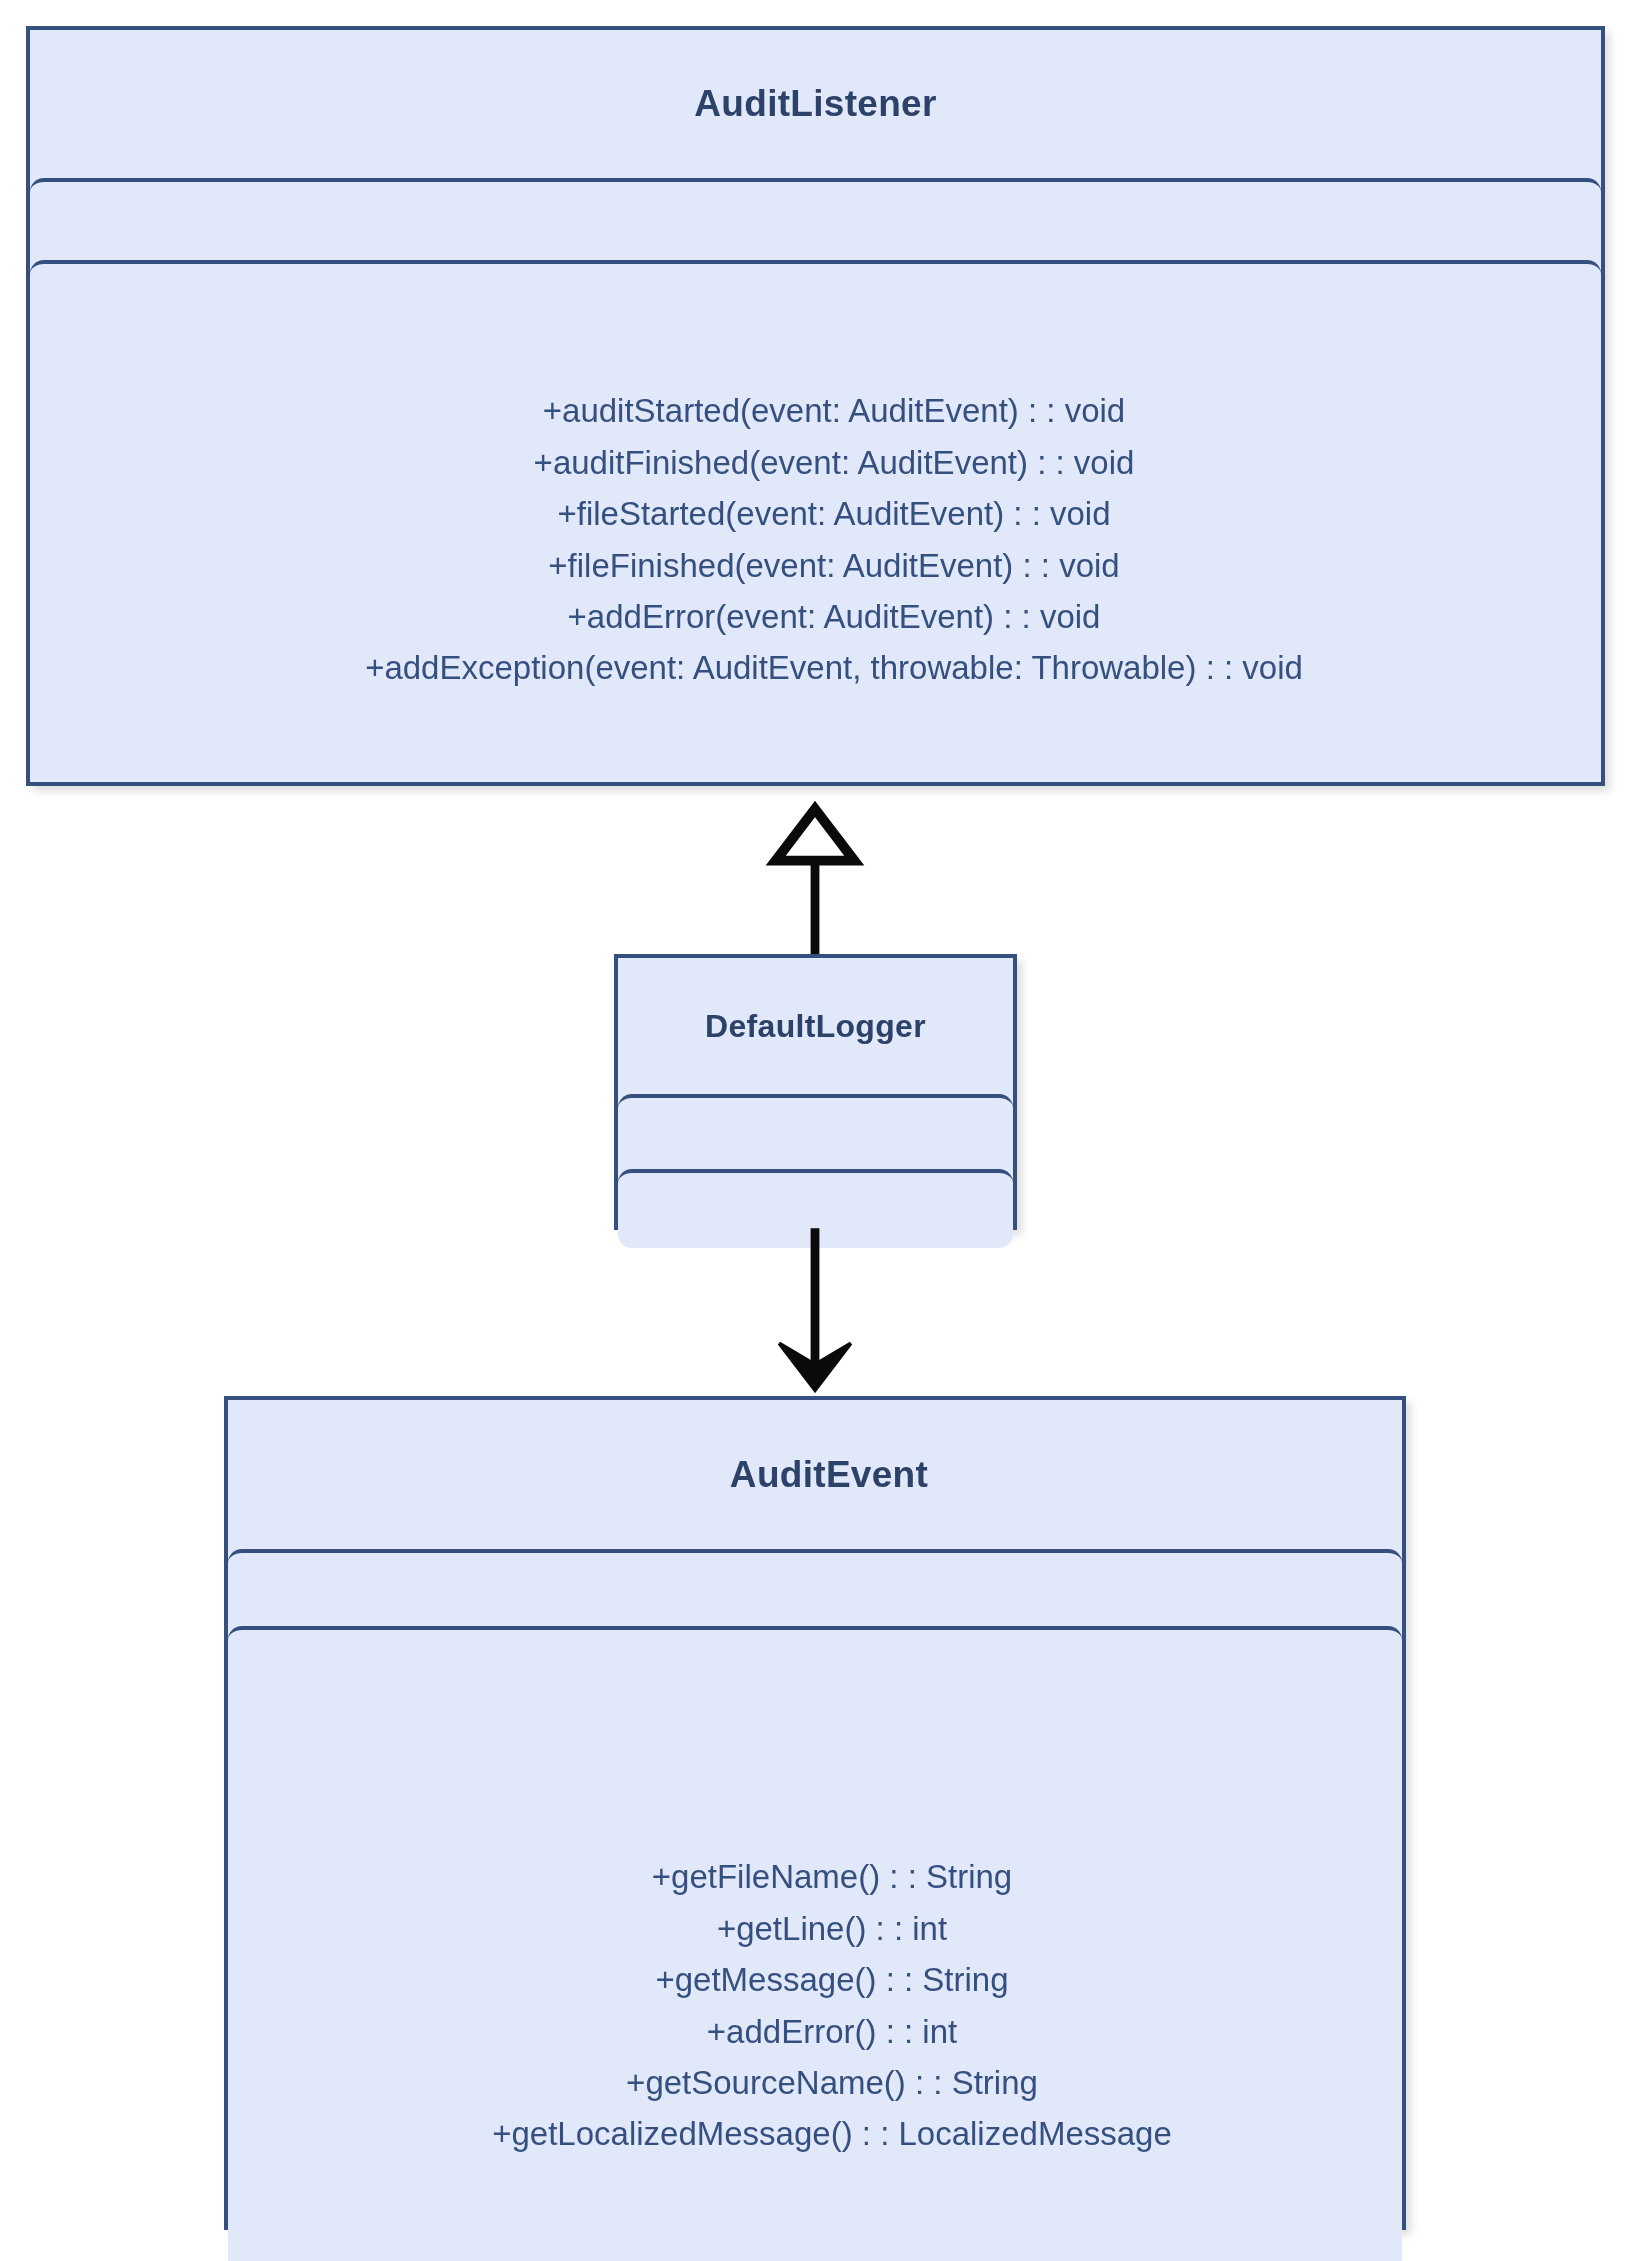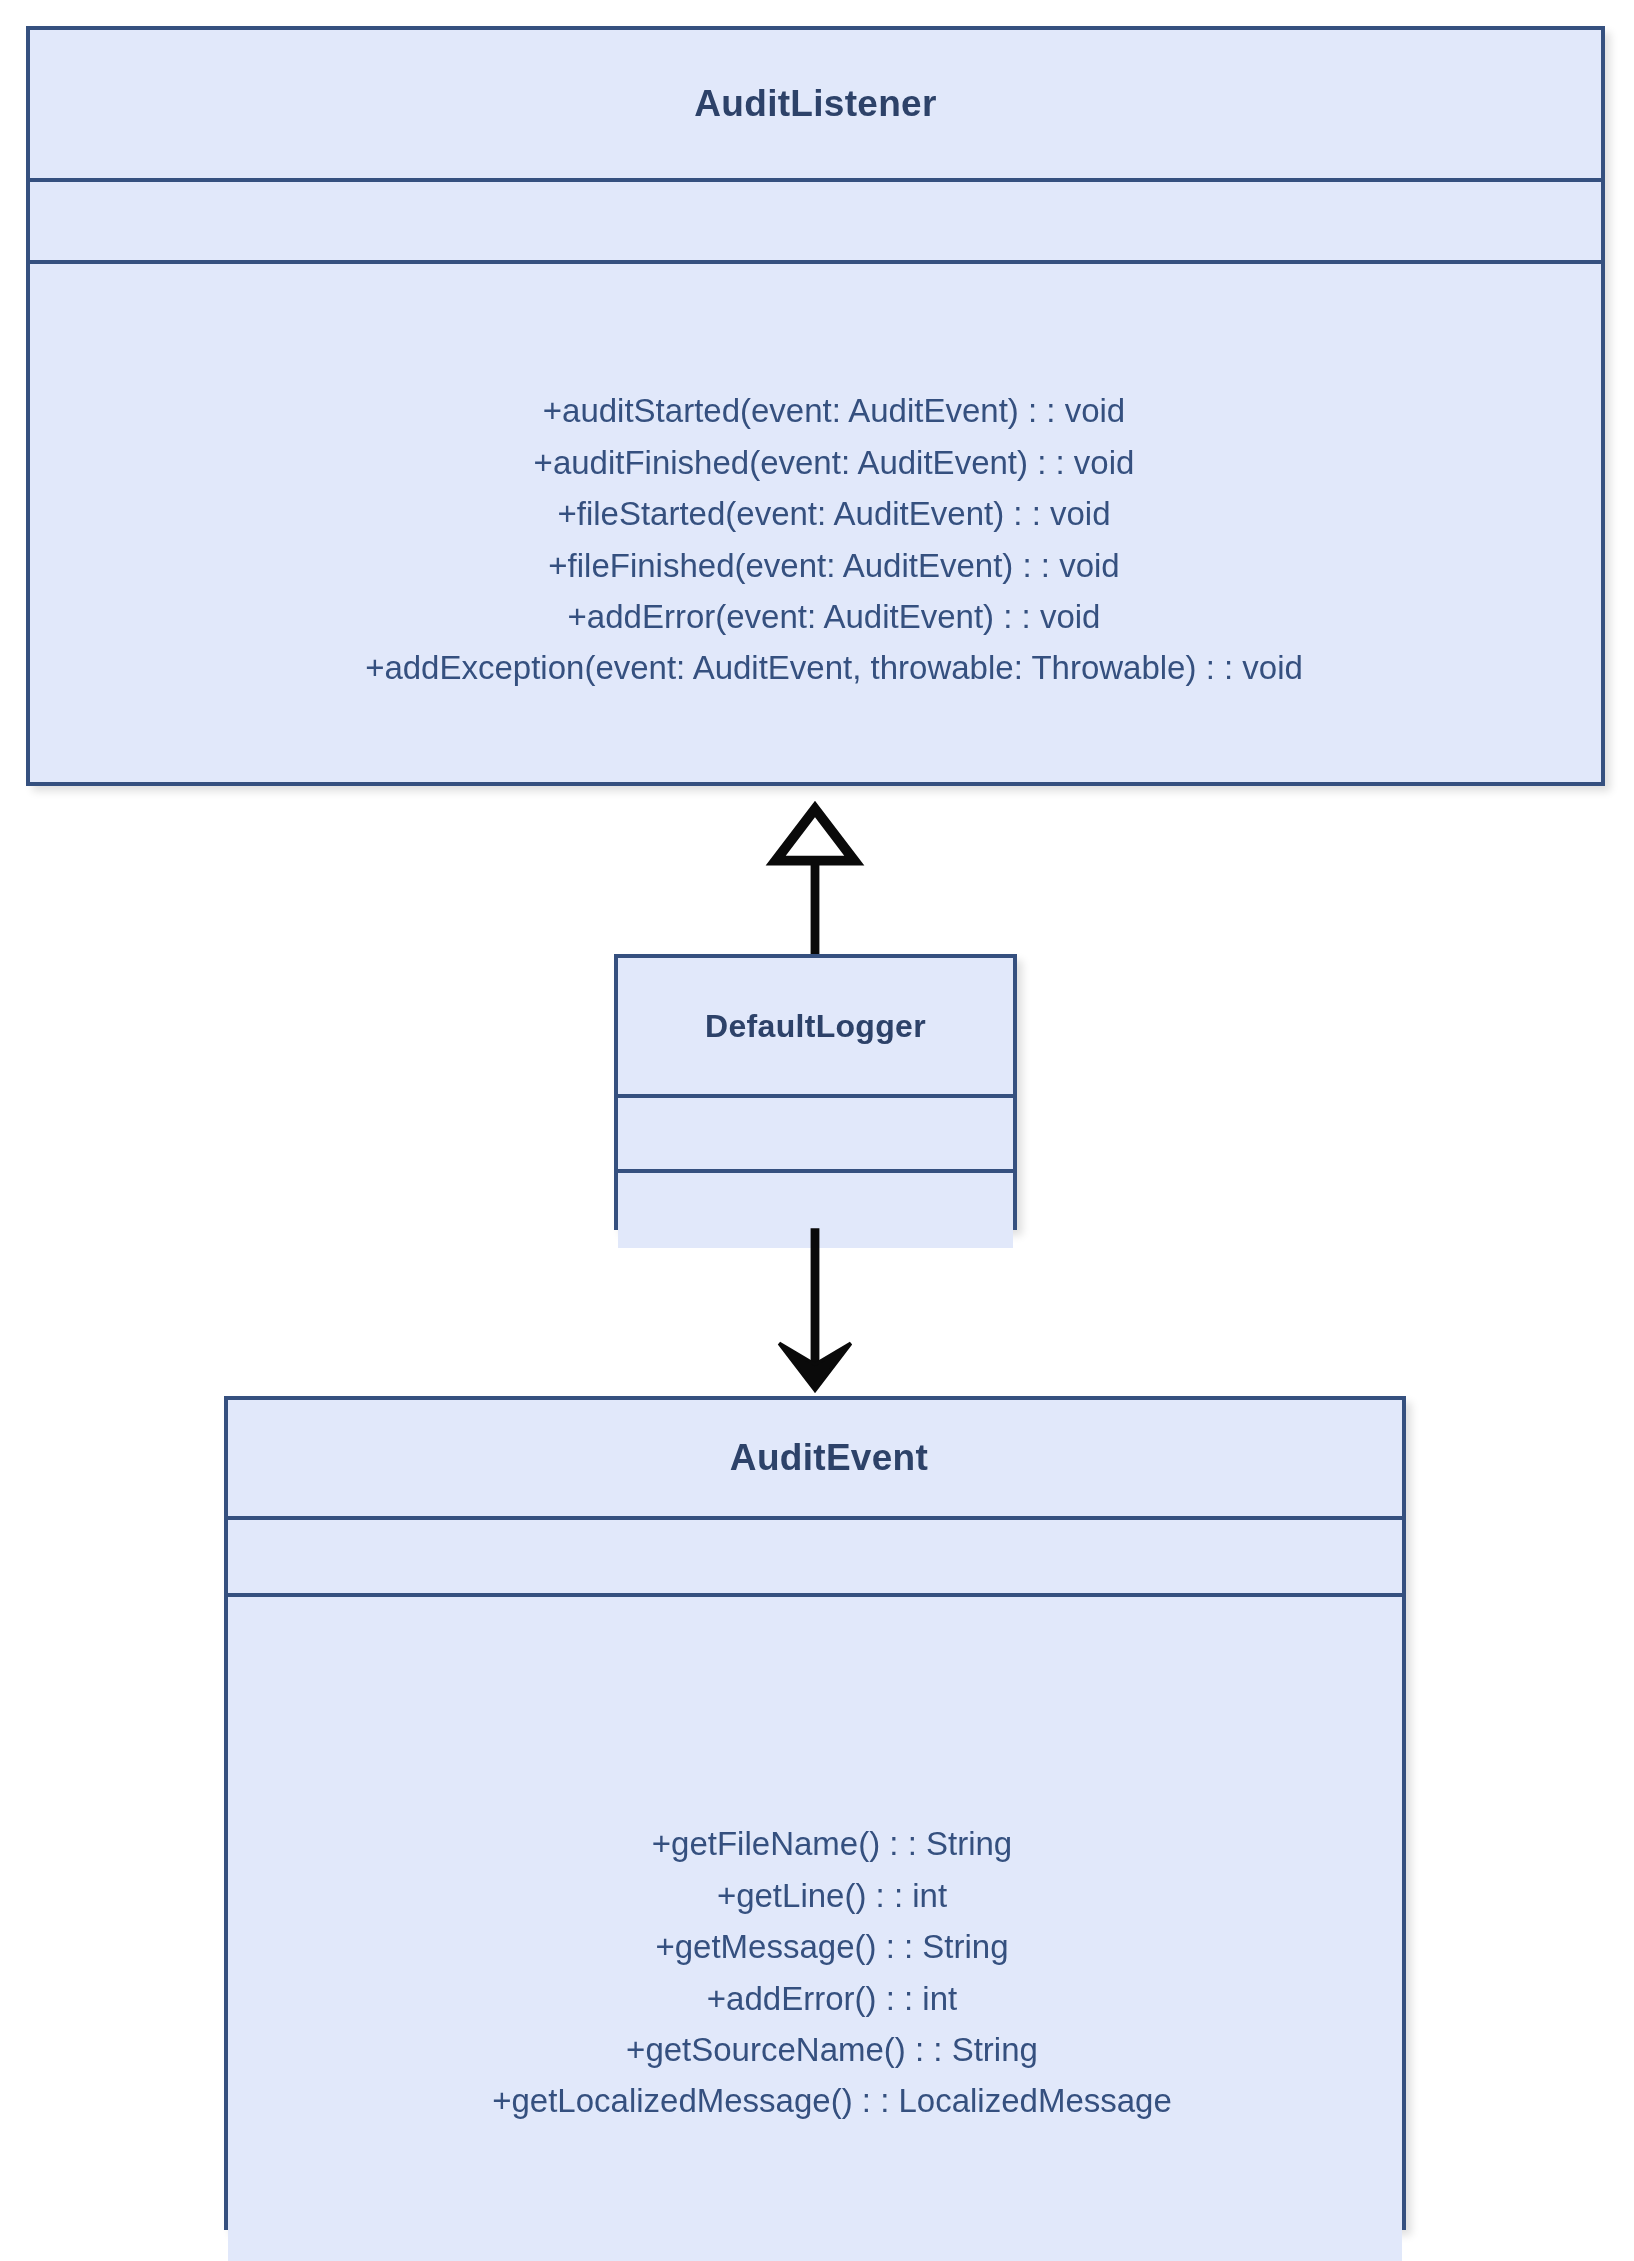--- a/index.html
+++ b/index.html
@@ -40,20 +40,21 @@
     align-items: center;
     justify-content: center;
     font-weight: bold;
     color: #2d4269;
     letter-spacing: 0.3px;
   }
   .uml-members {
     display: flex;
     flex-direction: column;
     justify-content: center;
+    border-radius: 14px;
   }
   .uml-member {
     color: #35507f;
     white-space: nowrap;
   }
 
   
   #audit-listener {
     left: 26px;
     top: 26px;
@@ -76,21 +77,21 @@
   #default-logger .c-attrs { height: 75px; }
   #default-logger .c-ops   { height: 79px; }
 
   
   #audit-event {
     left: 224px;
     top: 1396px;
     width: 1182px;
     height: 834px;
   }
-  #audit-event .c-title  { height: 116px; font-size: 37px; margin-left: 28px; }
+  #audit-event .c-title  { height: 149px; font-size: 37px; margin-left: 28px; }
   #audit-event .c-attrs  { height: 77px; }
   #audit-event .c-ops    { height: 736px; padding: 31px 0 12px 34px; }
   #audit-event .uml-member { font-size: 33px; line-height: 1.56; }
 
   
   .connector {
     position: absolute;
   }
   .connector svg { display: block; overflow: visible; }
 </style>

